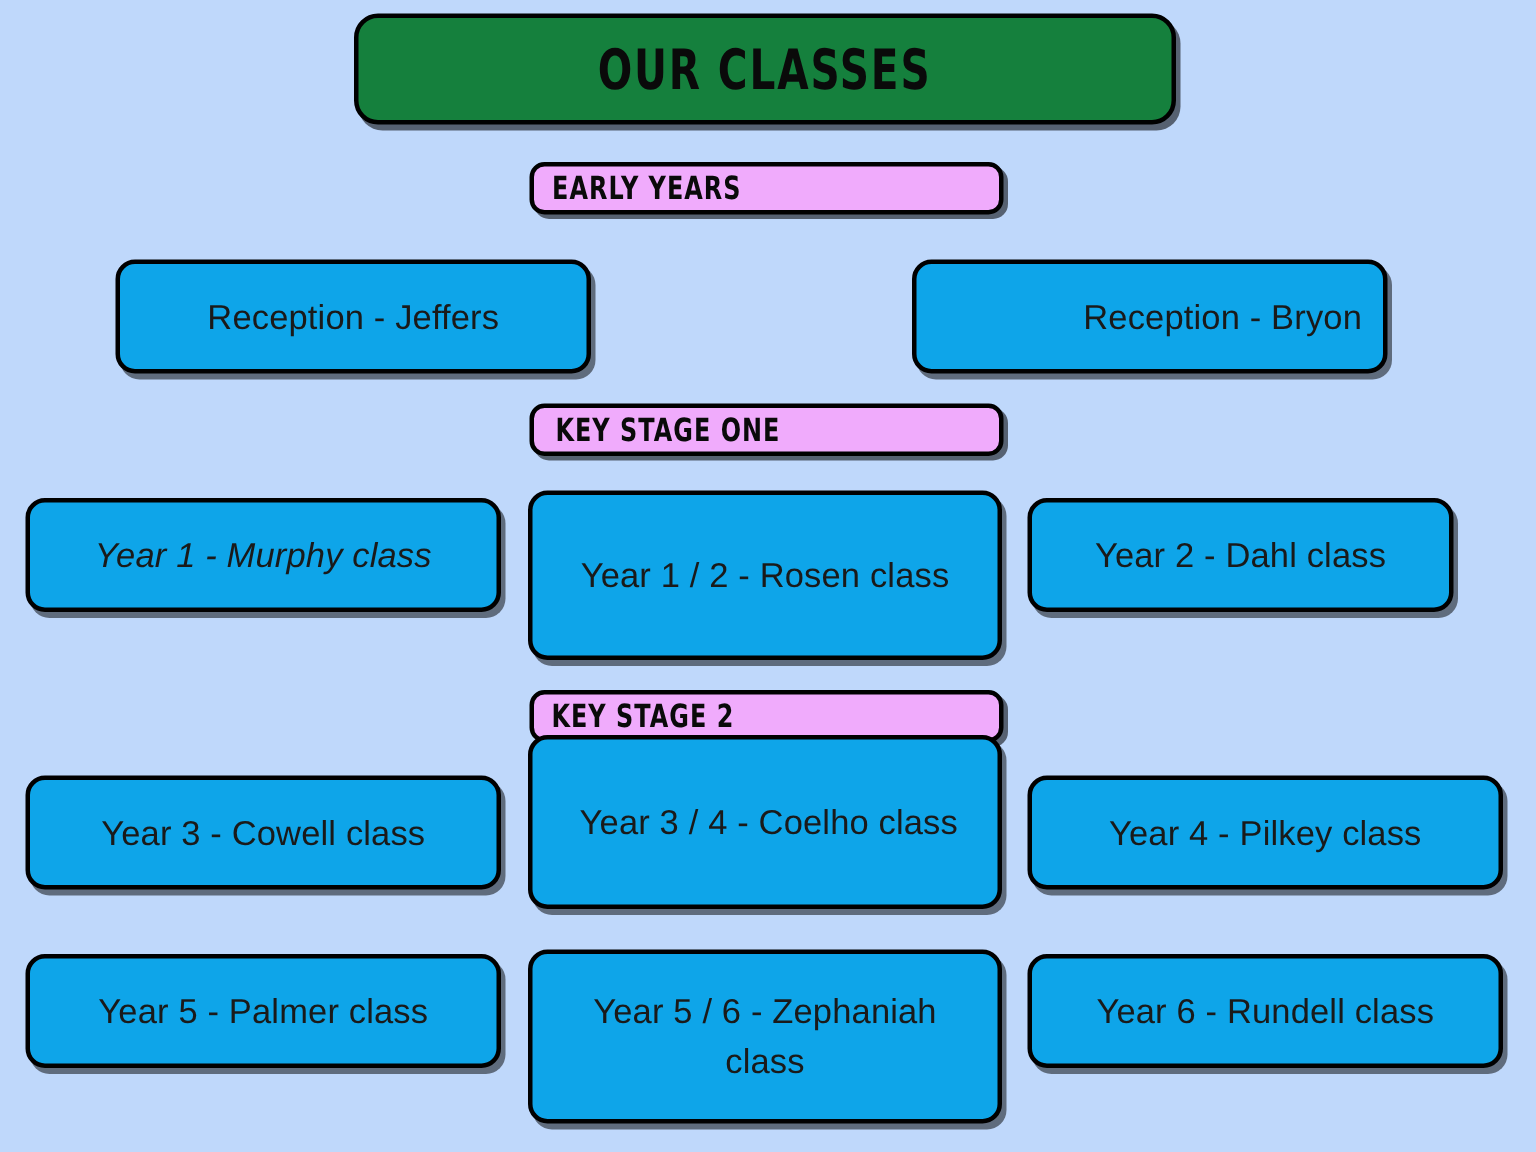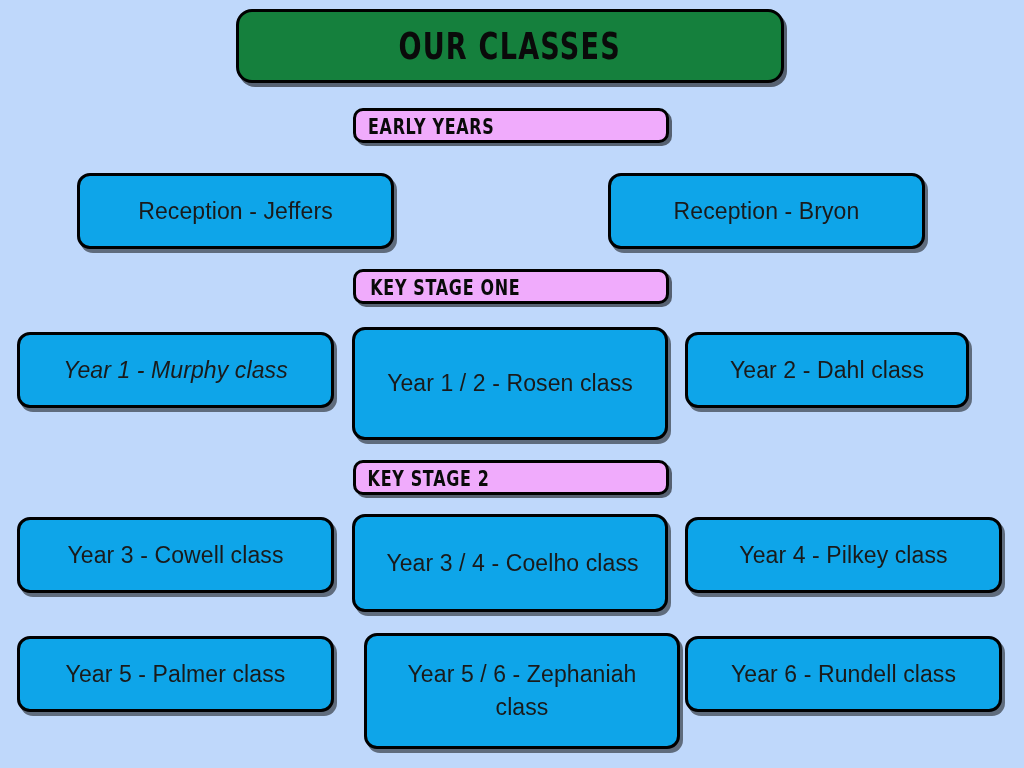--- a/index.html
+++ b/index.html
@@ -100,35 +100,35 @@
     color: #1a1a1a;
     text-align: center;
     letter-spacing: 0.1px;
   }
   .card.tall .card-text {
     font-size: 23px;
   }
 
   
   .c-reception-jeffers { left: 77px;  top: 173px; width: 317px; height: 76px; }
-  .c-reception-bryon   { left: 608px; top: 173px; width: 317px; height: 76px; }
+  .c-reception-bryon   { left: 608px; top: 173px; width: 317px; height: 76px; justify-content: flex-end; }
 
   
   .c-y1-murphy  { left: 17px;  top: 332px; width: 317px; height: 76px; font-style: italic; }
   .c-y12-rosen  { left: 352px; top: 327px; width: 316px; height: 113px; }
   .c-y2-dahl    { left: 685px; top: 332px; width: 284px; height: 76px; }
 
   
   .c-y3-cowell  { left: 17px;  top: 517px; width: 317px; height: 76px; }
-  .c-y34-coelho { left: 352px; top: 514px; width: 316px; height: 98px; padding-left: 19px; }
+  .c-y34-coelho { left: 352px; top: 490px; width: 316px; height: 116px; padding-left: 19px; }
   .c-y4-pilkey  { left: 685px; top: 517px; width: 317px; height: 76px; }
 
   
   .c-y5-palmer     { left: 17px;  top: 636px; width: 317px; height: 76px; }
-  .c-y56-zephaniah { left: 352px; top: 633px; width: 316px; height: 116px; margin-left: 12px; }
+  .c-y56-zephaniah { left: 352px; top: 633px; width: 316px; height: 116px; }
   .c-y6-rundell    { left: 685px; top: 636px; width: 317px; height: 76px; }
 </style>
 </head>
 <body>
 
 <div class="page">
 
   <div class="title-card">
     <span class="title-text">OUR CLASSES</span>
   </div>

